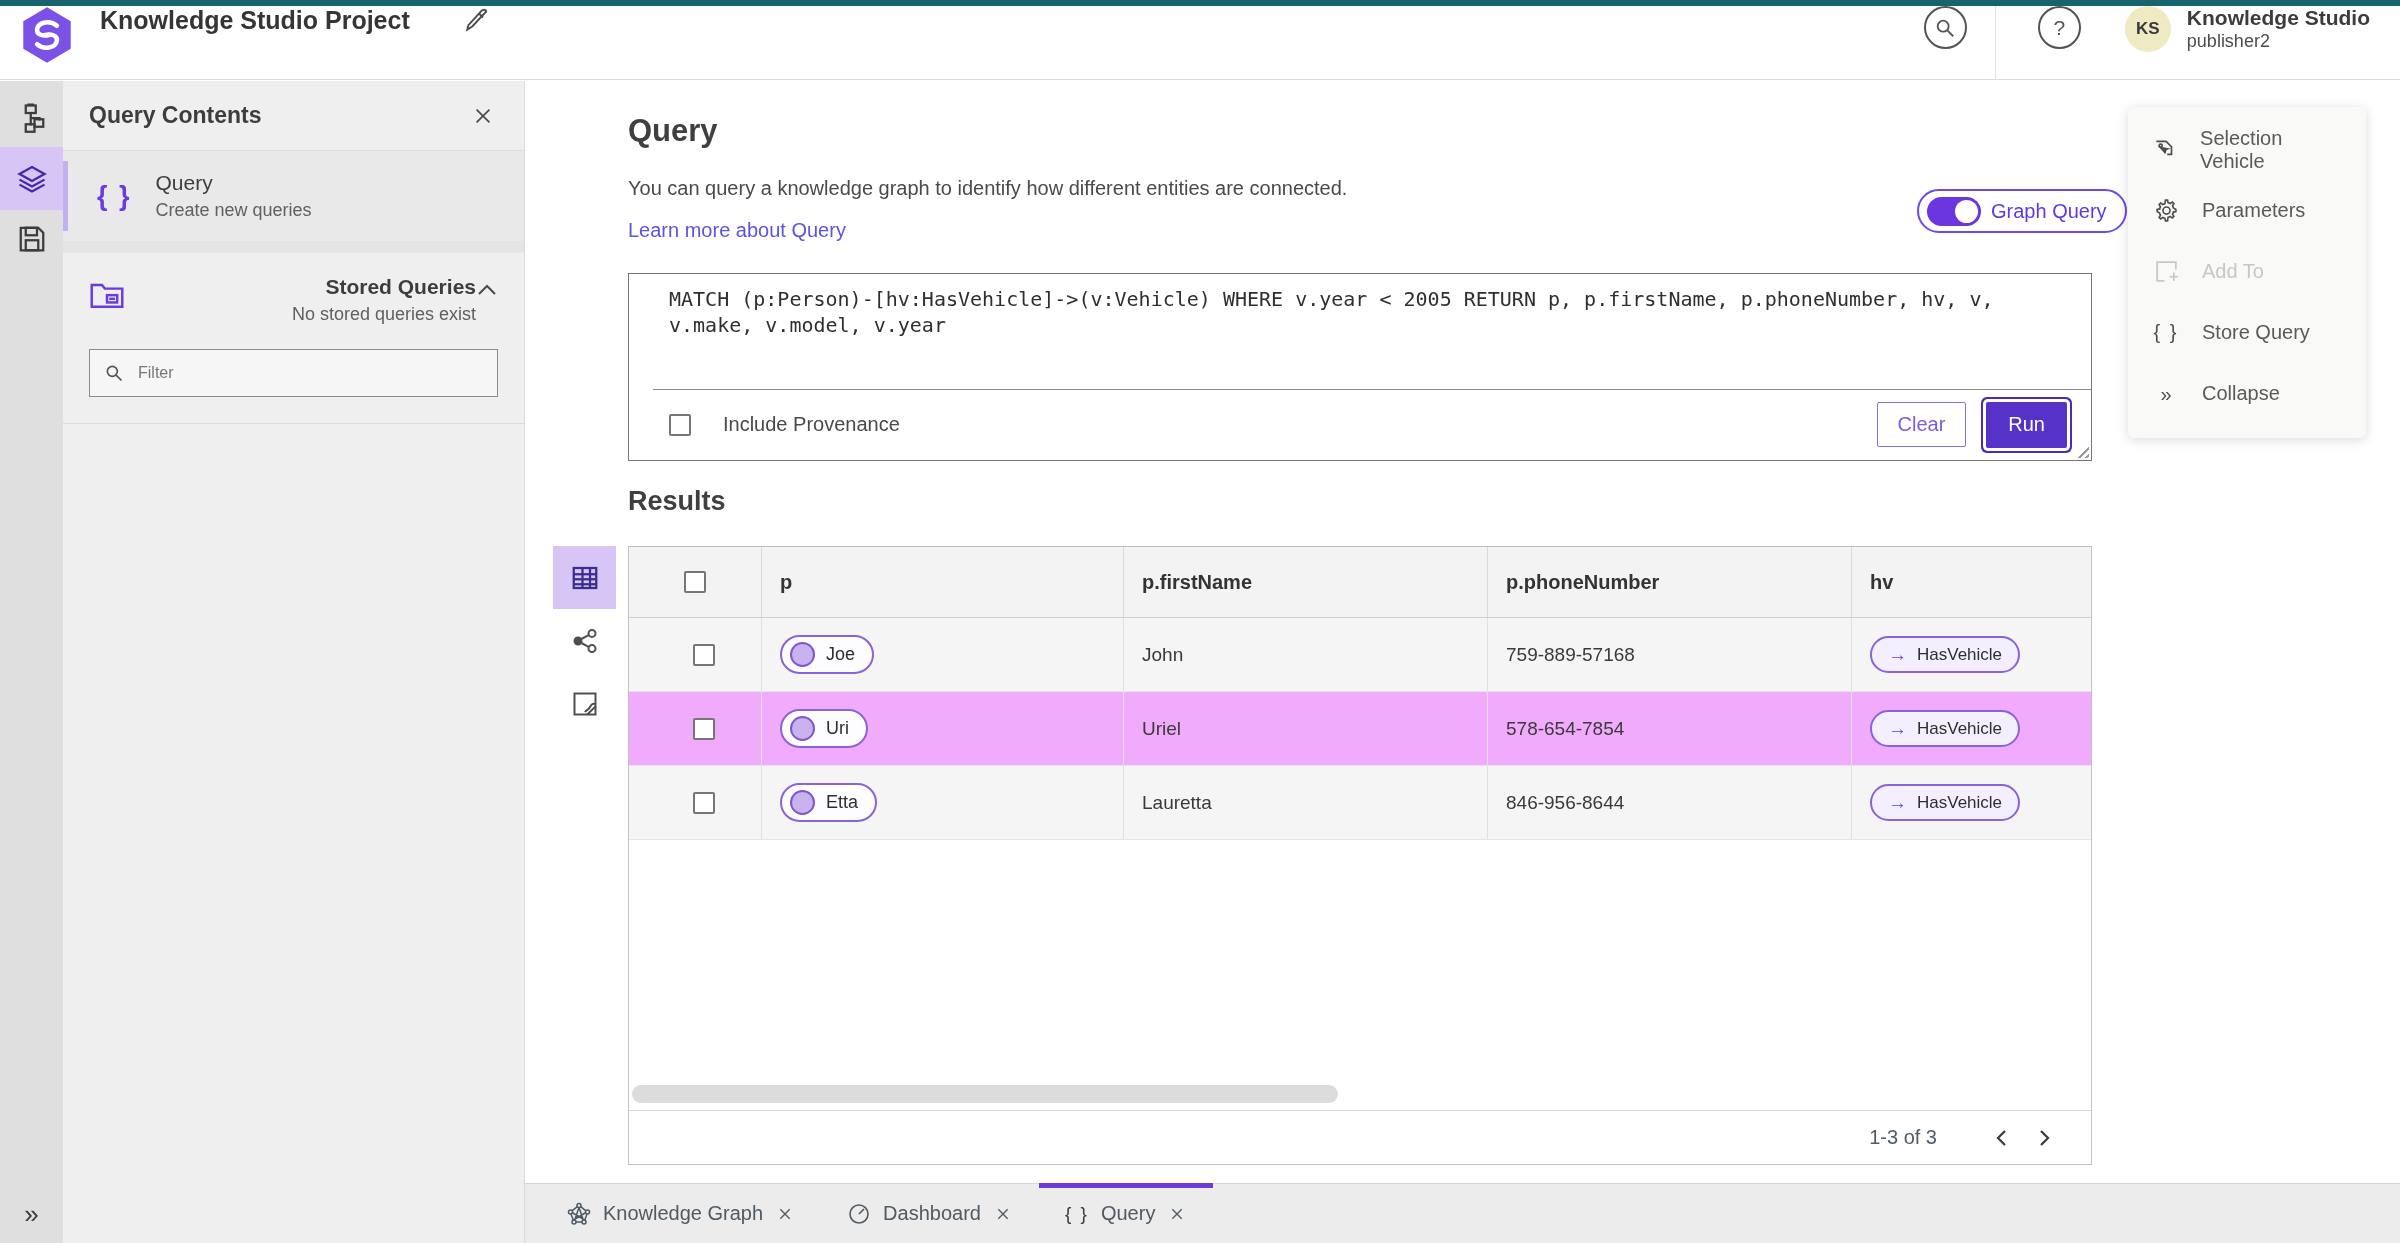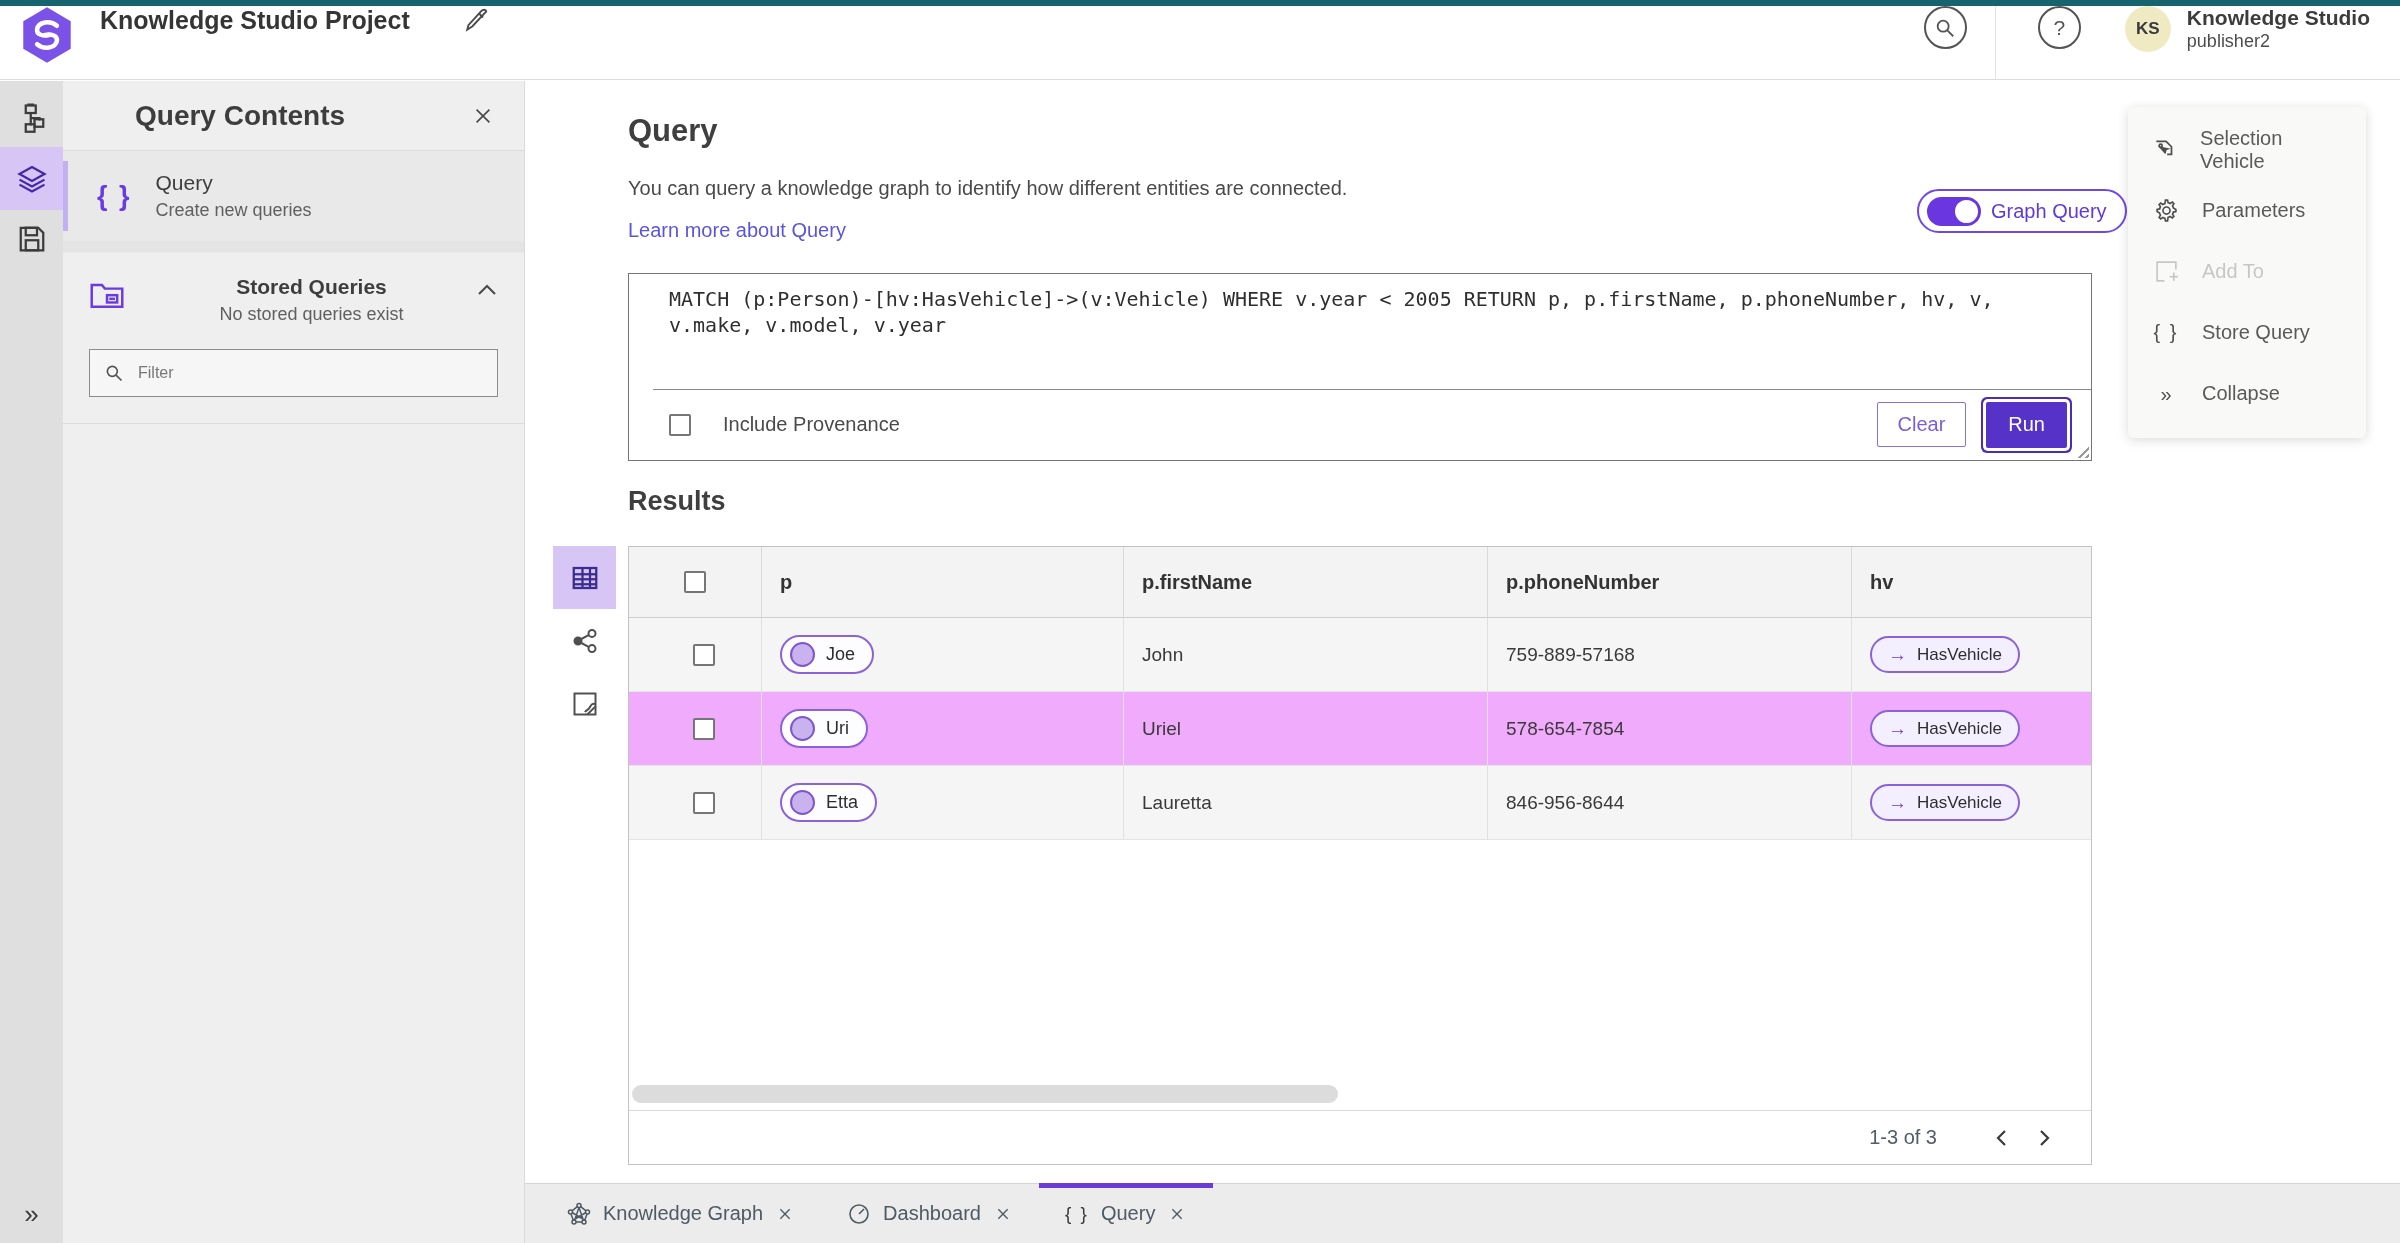--- a/index.html
+++ b/index.html
@@ -47,30 +47,30 @@
     position:absolute; bottom:12px; left:0; width:63px; display:flex; justify-content:center;
     font-size:26px; color:#3c3c3c; background:none; border:none;
   }
 
   
   .contents-panel {
     position:absolute; top:81px; left:63px; width:462px; bottom:0; background:#efeff0;
     border-right:1px solid #dadada;
   }
   .panel-header { height:70px; display:flex; align-items:center; padding:0 26px; border-bottom:1px solid #dcdcdc; }
-  .panel-title { font-size:28px; font-weight:600; color:#3d3d3d; flex:1;margin-left:46px; }
+  .panel-title { font-size:23px; font-weight:600; color:#3d3d3d; flex:1; }
   .panel-close { background:none; border:none; color:#4a4a4a; display:flex; padding:4px; }
   .query-item { position:relative; height:90px; background:#e9e9ea; display:flex; align-items:center; padding-left:34px; width:100%; border:none; text-align:left; }
   .query-item::before { content:""; position:absolute; left:0; top:10px; bottom:10px; width:5px; background:#c2b1f1; }
   .qi-icon { font-size:27px; color:#6a3be0; font-weight:600; letter-spacing:2px; }
   .qi-text { margin-left:24px; }
   .qi-title { font-size:21px; color:#3d3d3d; }
   .qi-sub { font-size:18px; color:#606060; margin-top:5px; }
   .panel-gap { height:12px; background:#e4e4e5; border-bottom:1px solid #e9e9e9; }
-  .stored { padding:22px 26px 0 26px; display:flex; align-items:flex-start; width:100%; background:none; border:none; text-align:center; }
+  .stored { padding:22px 26px 0 26px; display:flex; align-items:flex-start; width:100%; background:none; border:none; text-align:right; }
   .folder-icon { color:#6a3be0; display:flex; margin-top:2px; }
   .stored-text { margin-left:22px; flex:1; }
   .stored-title { font-size:21px; font-weight:700; color:#3d3d3d; }
   .stored-sub { font-size:18px; color:#606060; margin-top:5px; }
   .stored-chevron { color:#4a4a4a; display:flex; margin-top:8px; }
   .filter-box {
     margin:24px 26px 0 26px; height:48px; border:1px solid #8b8b8b; background:#f6f6f7;
     display:flex; align-items:center; padding:0 14px;
   }
   .filter-box .f-search { color:#555; display:flex; }

